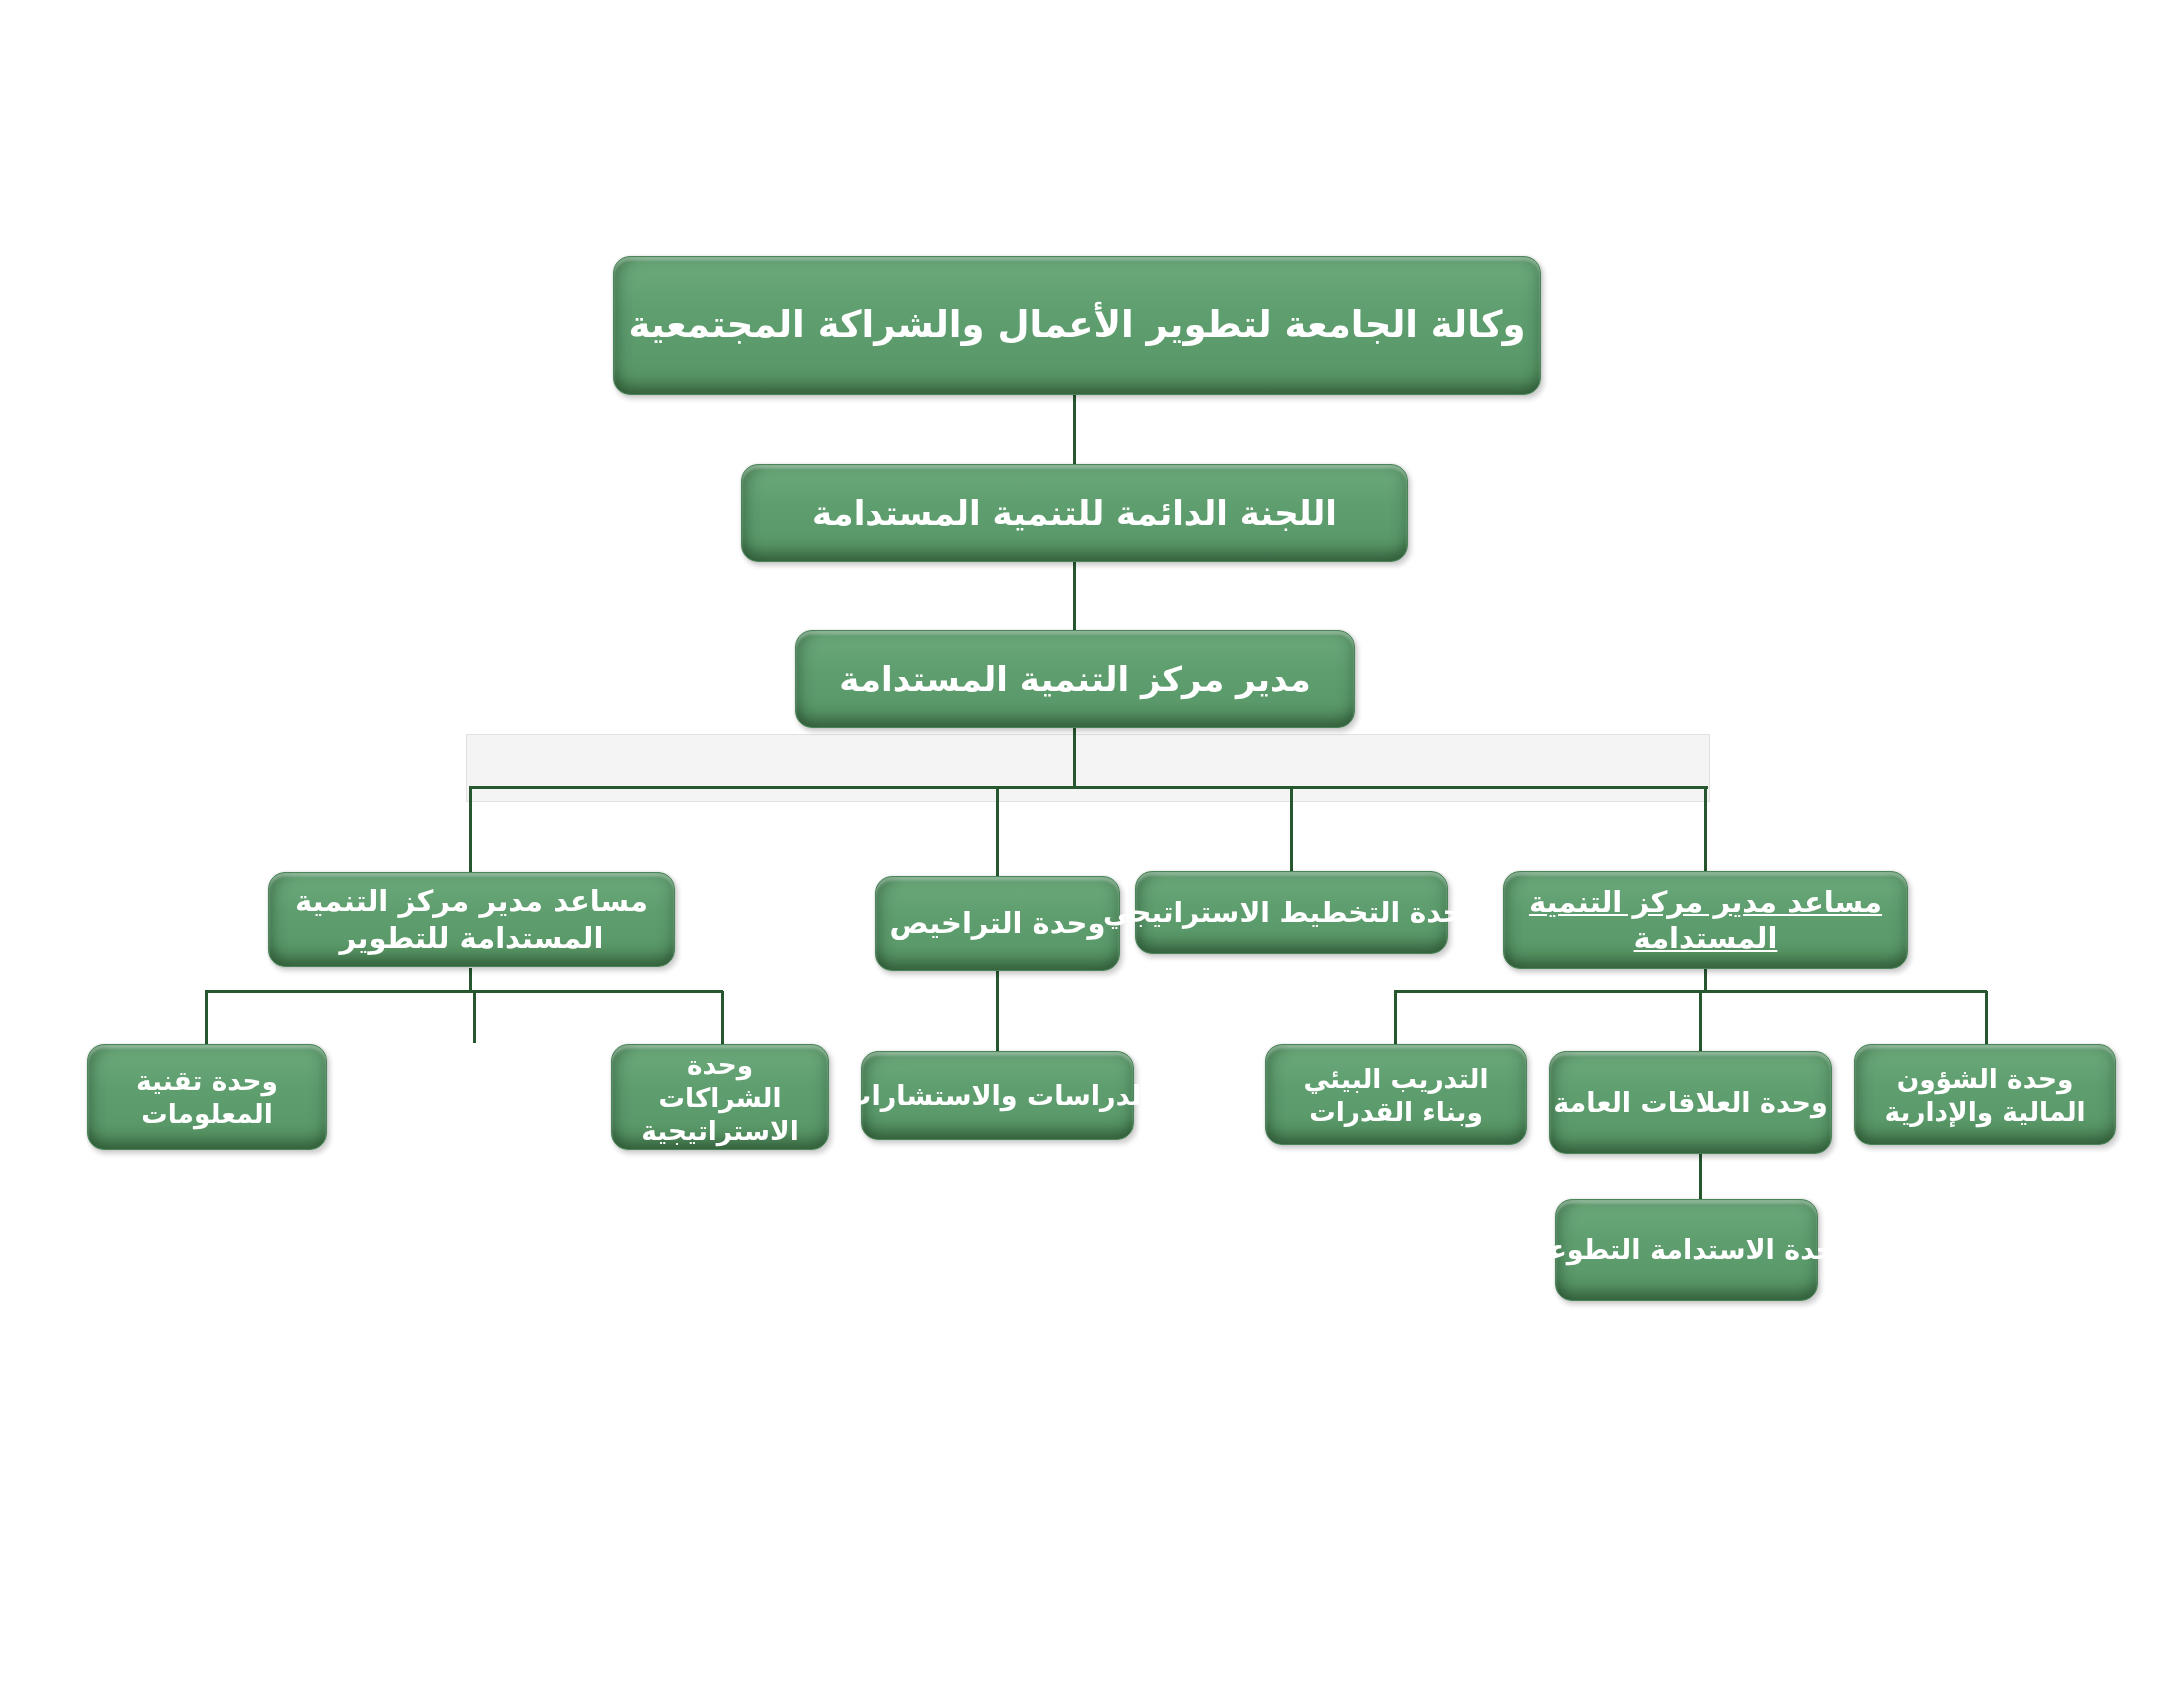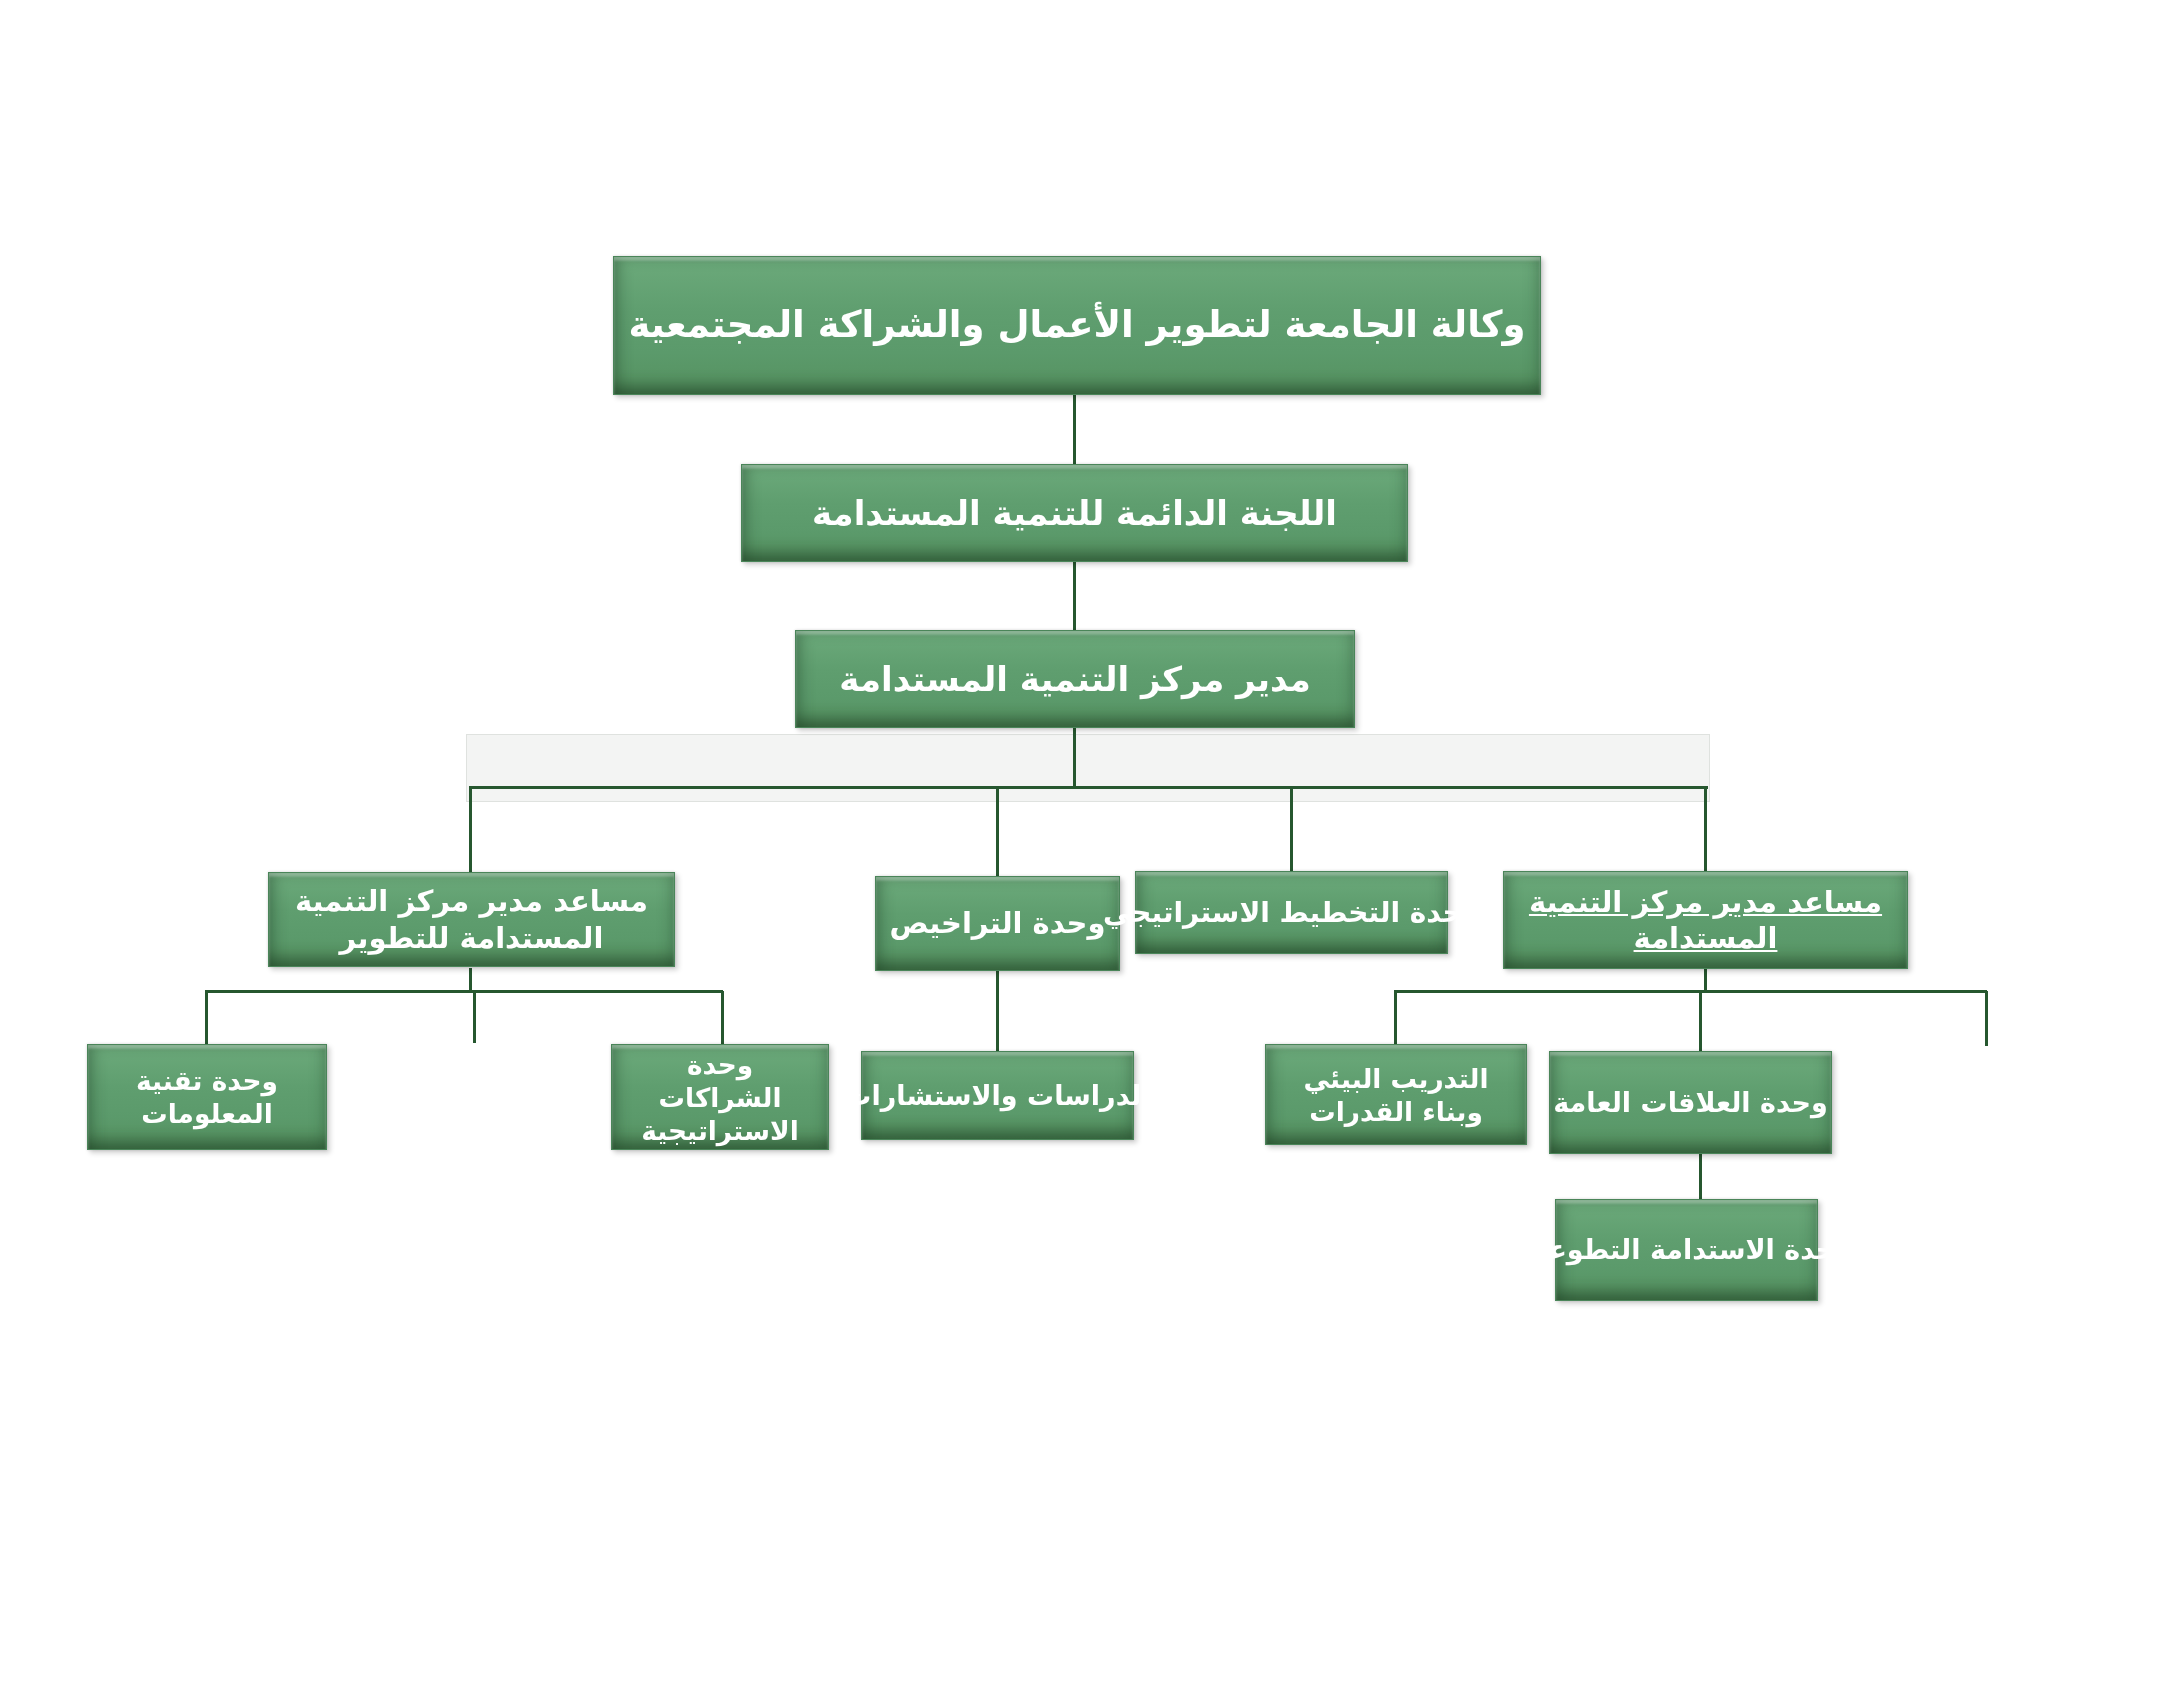--- a/index.html
+++ b/index.html
@@ -26,21 +26,21 @@
     position: absolute;
     box-sizing: border-box;
     display: flex;
     align-items: center;
     justify-content: center;
     text-align: center;
     direction: rtl;
     color: #ffffff;
     font-weight: bold;
     line-height: 1.25;
-    border-radius: 0;
+    border-radius: 17px;
     border: 0.9px solid #4a8559;
     background: linear-gradient(180deg, #6caa7b 0%, #5f9e6f 40%, #5b9a6b 70%, #55915f 100%);
     box-shadow:
       inset 0 3.4px 2.6px rgba(255, 255, 255, 0.30),
       inset 13.6px 8.5px 13.6px -8.5px rgba(25, 60, 33, 0.38),
       inset -12px 0 13.6px -8.5px rgba(25, 60, 33, 0.28),
       inset 0 -17px 13.6px -8.5px rgba(18, 48, 26, 0.48),
       0 0 2.6px rgba(0, 0, 0, 0.15),
       2.6px 3.4px 5.1px rgba(0, 0, 0, 0.18);
     padding: 5.1px 15.3px;
@@ -103,17 +103,18 @@
 
 
   <div class="node wrap2" style="left:611px; top:1044px; width:218px; height:106px; font-size:26.4px;">وحدة الشراكات الاستراتيجية</div>
 
   <div class="node one-line" style="left:861px; top:1051px; width:273px; height:89px; font-size:27px;">الدراسات والاستشارات</div>
 
   <div class="node one-line" style="left:1549px; top:1051px; width:283px; height:103px; font-size:27px;">وحدة العلاقات العامة</div>
 
   <div class="node wrap2" style="left:1265px; top:1044px; width:262px; height:101px; font-size:26.4px;">التدريب البيئي وبناء القدرات</div>
 
+  <div class="node wrap2" style="left:1854px; top:1044px; width:262px; height:101px; font-size:26.4px;">وحدة الشؤون المالية والإدارية</div>
 
   <div class="node one-line" style="left:1555px; top:1199px; width:263px; height:102px; font-size:27px;">وحدة الاستدامة التطوعية</div>
 
 </div>
 
 
 </body></html>

